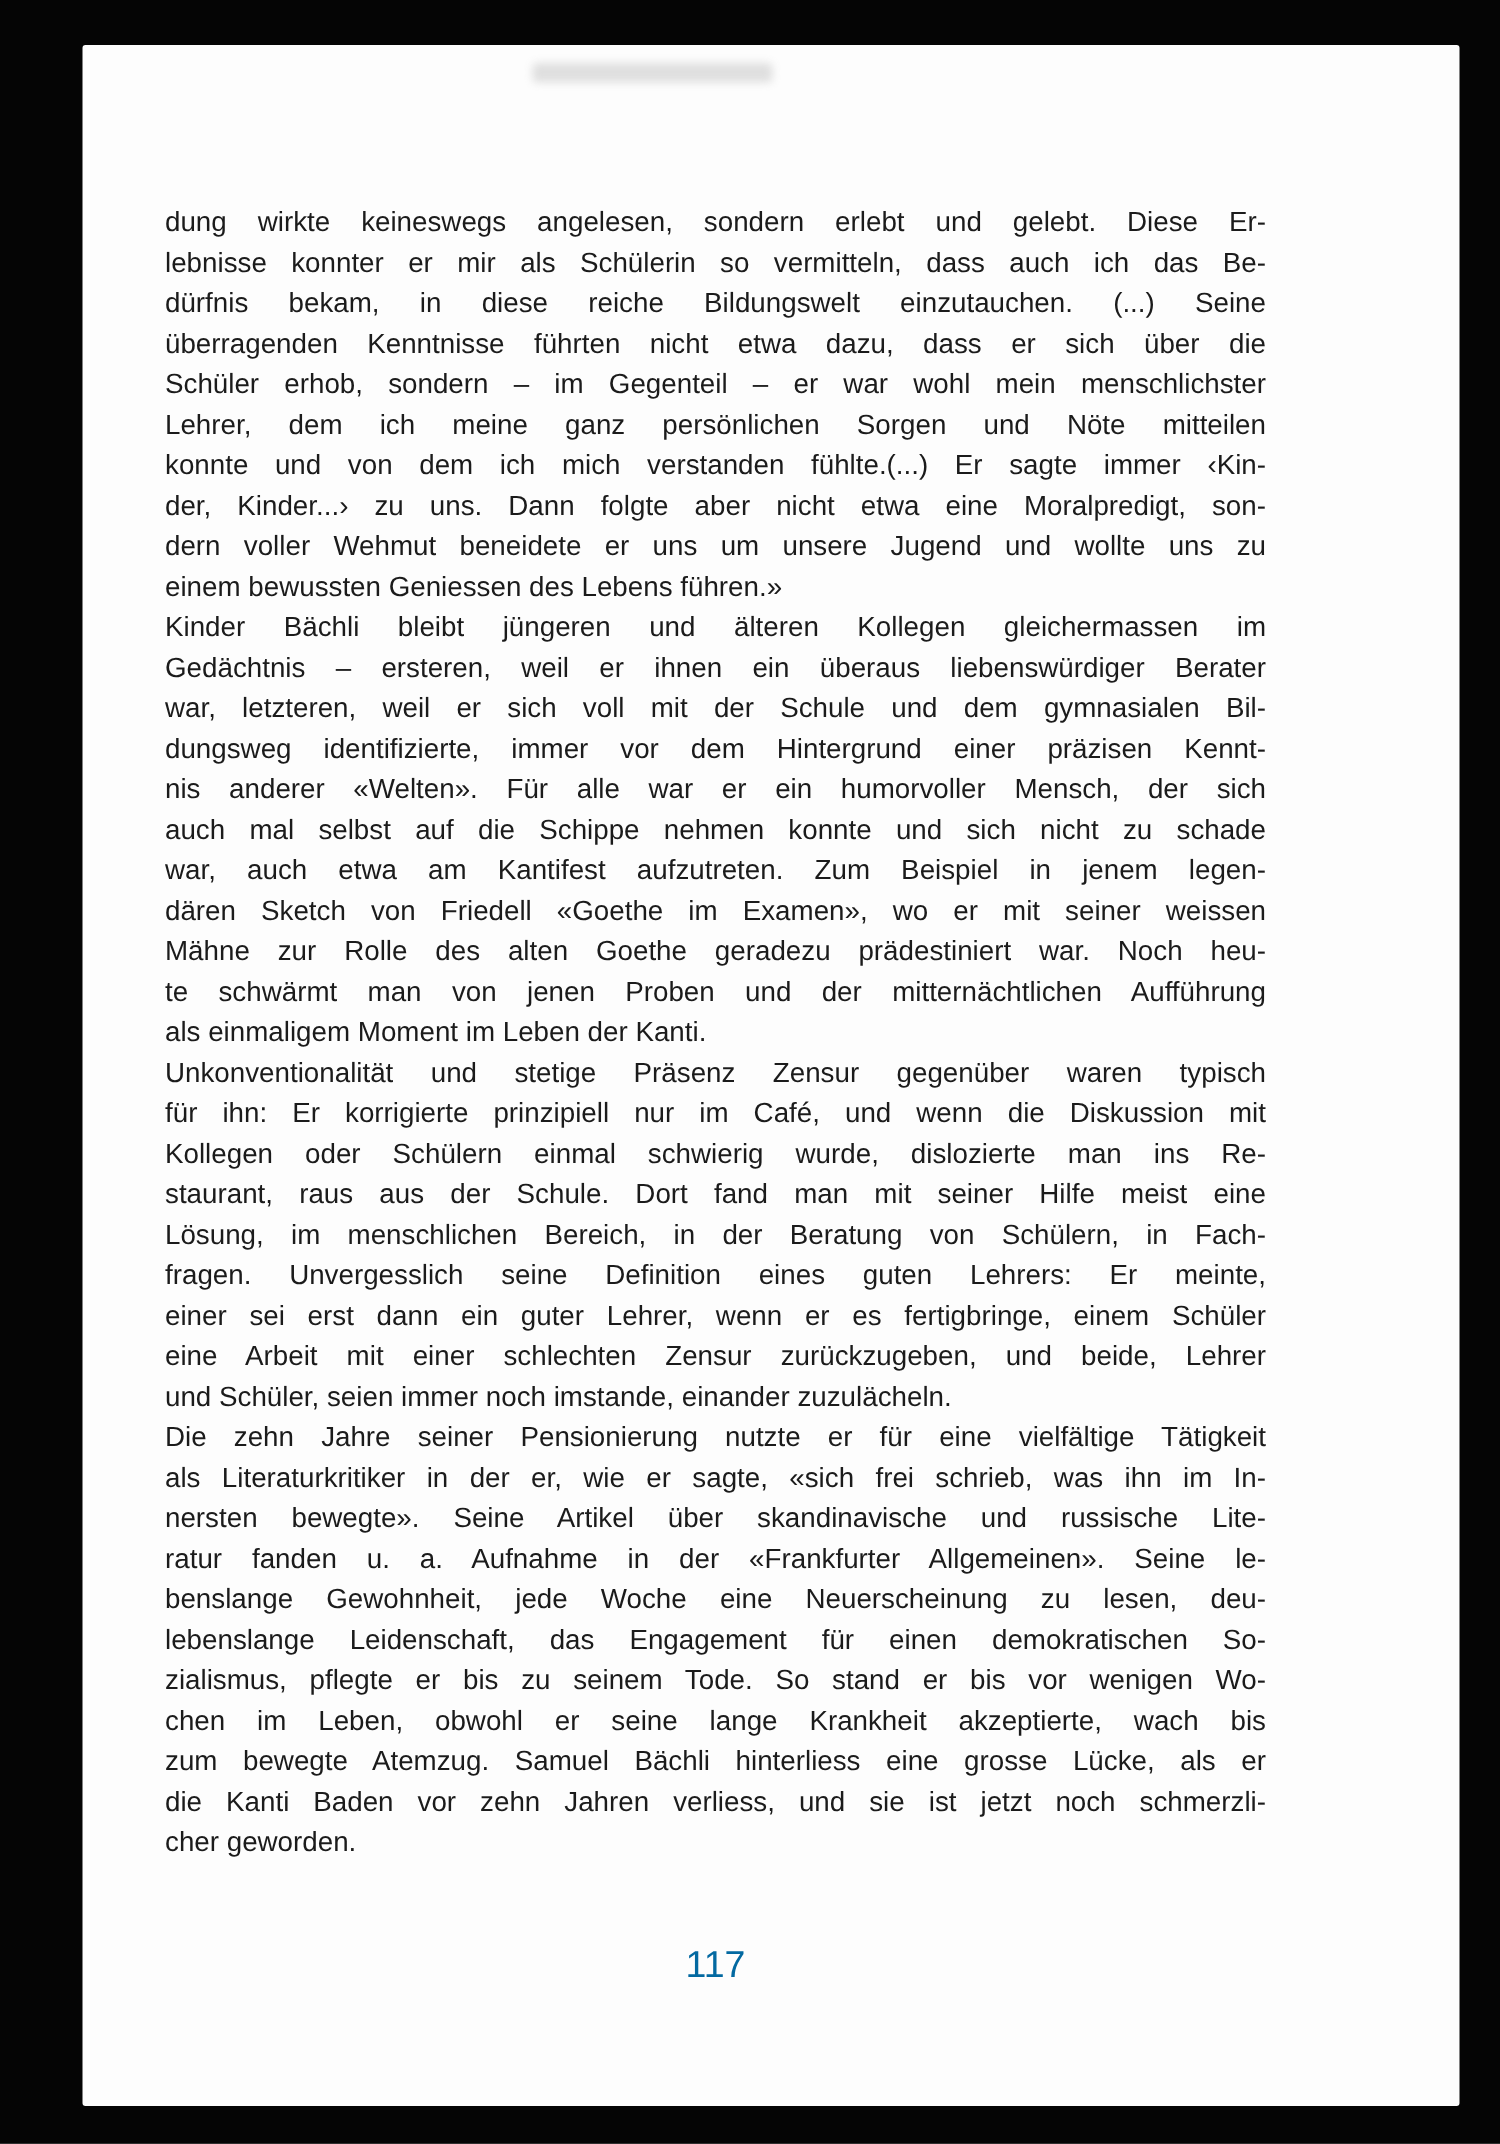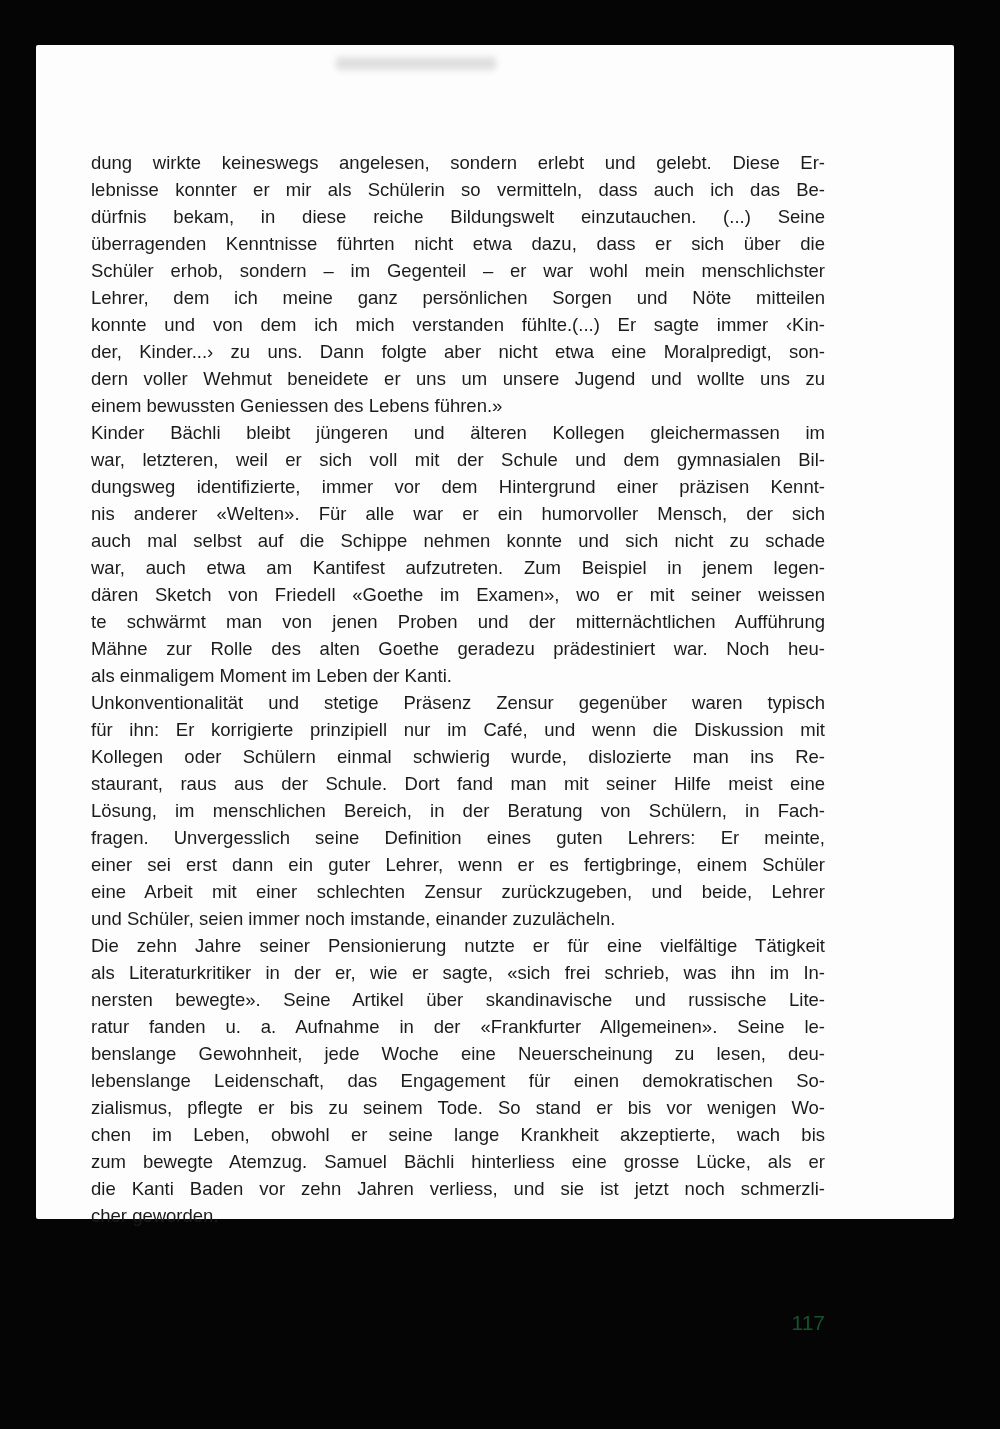--- a/index.html
+++ b/index.html
@@ -9,27 +9,26 @@
   }
   .scan {
     position: relative;
     width: 1000px;
     height: 1429px;
     background: #050505;
     overflow: hidden;
   }
   .page {
     position: absolute;
-    left: 36px;
+    left: 55px;
     top: 30px;
     width: 918px;
-    height: 1174px;
+    height: 1374px;
     background: #fdfdfd;
     border-radius: 2px;
-    margin-top: 15px;
   }
   .scan-artifact {
     position: absolute;
     left: 300px;
     top: 12px;
     width: 160px;
     height: 13px;
     background: #9a9a9a;
     opacity: 0.30;
     filter: blur(3px);
@@ -53,52 +52,53 @@
   }
   .line.para-end {
     text-align: center;
     text-align-last: left;
   }
   .page-number {
     position: absolute;
     left: 55px;
     top: 1266px;
     width: 734px;
-    text-align: right;
+    text-align: center;
     font-family: "Liberation Sans", sans-serif;
-    font-size: 21px;
-    color: #14532d;
+    font-size: 25px;
+    color: #0369a1;
   }
 </style>
 </head>
 <body>
 
 <div class="scan">
   <div class="page">
     <div class="scan-artifact"></div>
     <div class="text-block" id="text-block">
         <div class="line">dung wirkte keineswegs angelesen, sondern erlebt und gelebt. Diese Er-</div>
         <div class="line">lebnisse konnter er mir als Schülerin so vermitteln, dass auch ich das Be-</div>
         <div class="line">dürfnis bekam, in diese reiche Bildungswelt einzutauchen. (...) Seine</div>
         <div class="line">überragenden Kenntnisse führten nicht etwa dazu, dass er sich über die</div>
         <div class="line">Schüler erhob, sondern – im Gegenteil – er war wohl mein menschlichster</div>
         <div class="line">Lehrer, dem ich meine ganz persönlichen Sorgen und Nöte mitteilen</div>
         <div class="line">konnte und von dem ich mich verstanden fühlte.(...) Er sagte immer ‹Kin-</div>
         <div class="line">der, Kinder...› zu uns. Dann folgte aber nicht etwa eine Moralpredigt, son-</div>
         <div class="line">dern voller Wehmut beneidete er uns um unsere Jugend und wollte uns zu</div>
         <div class="line para-end">einem bewussten Geniessen des Lebens führen.»</div>
         <div class="line">Kinder Bächli bleibt jüngeren und älteren Kollegen gleichermassen im</div>
+        <div class="line">Gedächtnis – ersteren, weil er ihnen ein überaus liebenswürdiger Berater</div>
         <div class="line">war, letzteren, weil er sich voll mit der Schule und dem gymnasialen Bil-</div>
         <div class="line">dungsweg identifizierte, immer vor dem Hintergrund einer präzisen Kennt-</div>
         <div class="line">nis anderer «Welten». Für alle war er ein humorvoller Mensch, der sich</div>
         <div class="line">auch mal selbst auf die Schippe nehmen konnte und sich nicht zu schade</div>
         <div class="line">war, auch etwa am Kantifest aufzutreten. Zum Beispiel in jenem legen-</div>
         <div class="line">dären Sketch von Friedell «Goethe im Examen», wo er mit seiner weissen</div>
+        <div class="line">Mähne zur Rolle des alten Goethe geradezu prädestiniert war. Noch heu-</div>
         <div class="line">te schwärmt man von jenen Proben und der mitternächtlichen Aufführung</div>
-        <div class="line">Mähne zur Rolle des alten Goethe geradezu prädestiniert war. Noch heu-</div>
         <div class="line para-end">als einmaligem Moment im Leben der Kanti.</div>
         <div class="line">Unkonventionalität und stetige Präsenz Zensur gegenüber waren typisch</div>
         <div class="line">für ihn: Er korrigierte prinzipiell nur im Café, und wenn die Diskussion mit</div>
         <div class="line">Kollegen oder Schülern einmal schwierig wurde, dislozierte man ins Re-</div>
         <div class="line">staurant, raus aus der Schule. Dort fand man mit seiner Hilfe meist eine</div>
         <div class="line">Lösung, im menschlichen Bereich, in der Beratung von Schülern, in Fach-</div>
         <div class="line">fragen. Unvergesslich seine Definition eines guten Lehrers: Er meinte,</div>
         <div class="line">einer sei erst dann ein guter Lehrer, wenn er es fertigbringe, einem Schüler</div>
         <div class="line">eine Arbeit mit einer schlechten Zensur zurückzugeben, und beide, Lehrer</div>
         <div class="line para-end">und Schüler, seien immer noch imstande, einander zuzulächeln.</div>

